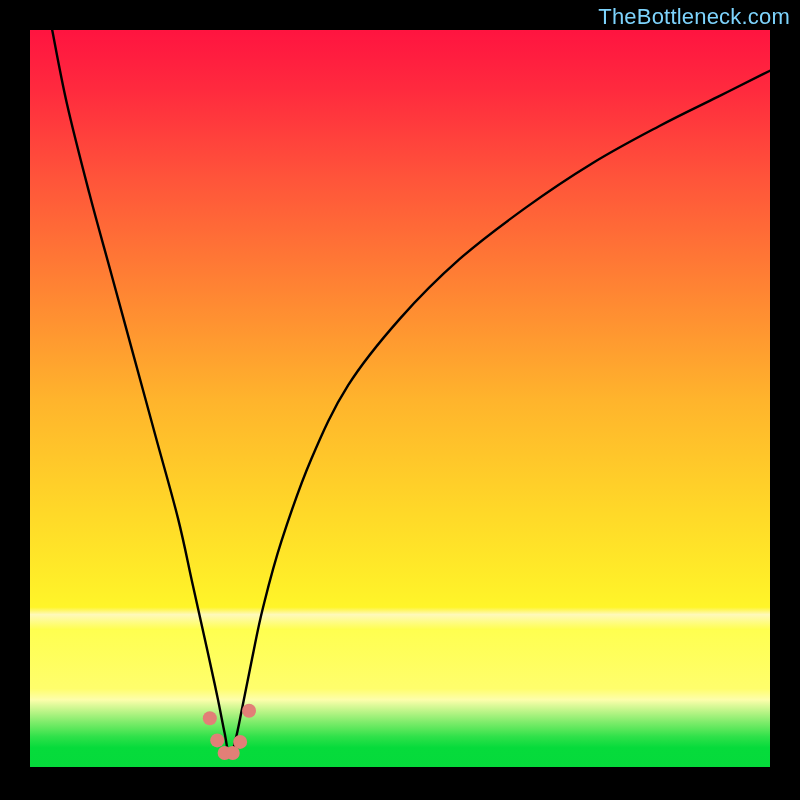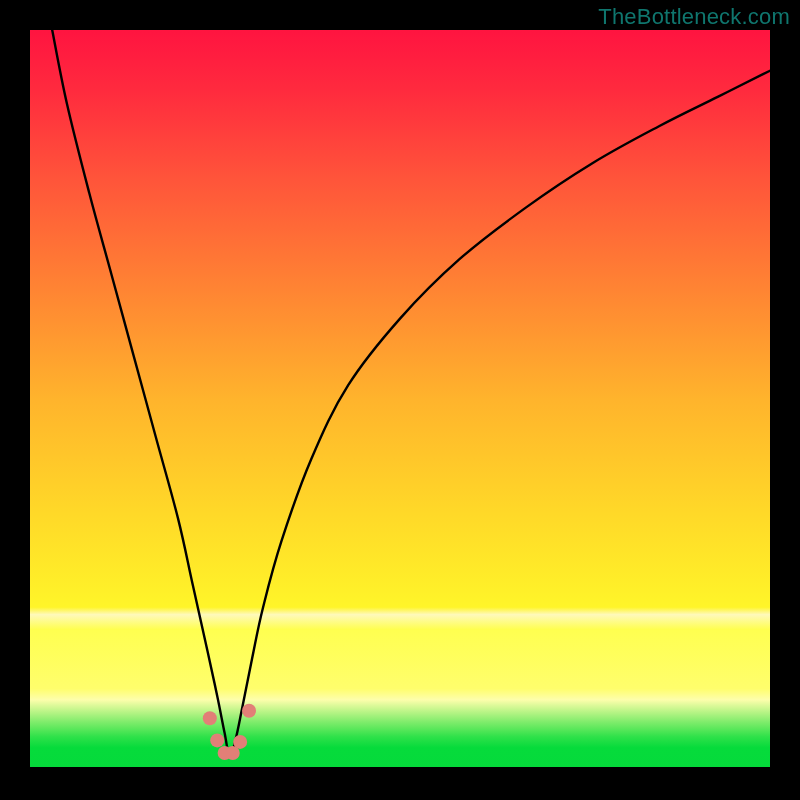--- a/index.html
+++ b/index.html
@@ -15,21 +15,21 @@
     width: 800px;
     height: 800px;
     background: #000;
   }
   .watermark {
     position: absolute;
     top: 4px;
     right: 10px;
     font-family: Arial, Helvetica, sans-serif;
     font-size: 22px;
-    color: #0f766e;
+    color: #7dd3fc;
     letter-spacing: 0.2px;
     z-index: 10;
   }
   .plot {
     position: absolute;
     left: 30px;
     top: 30px;
     width: 740px;
     height: 740px;
     box-sizing: border-box;

